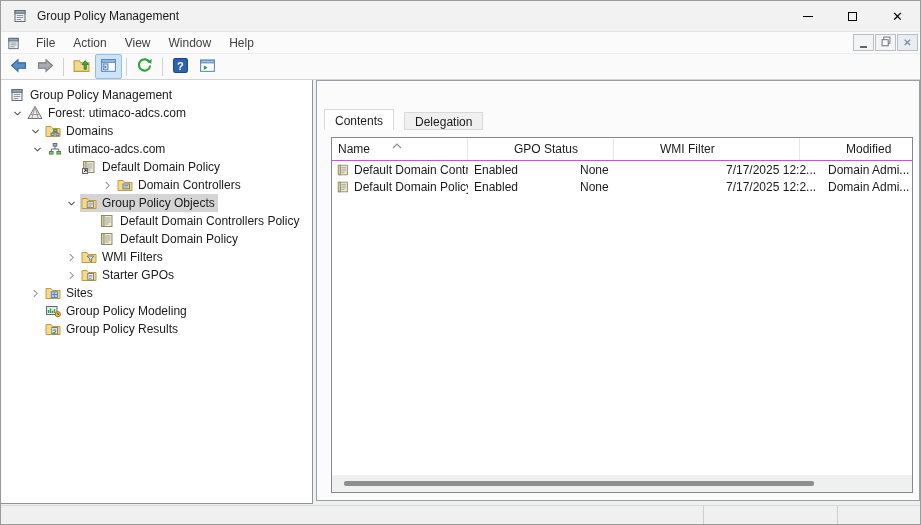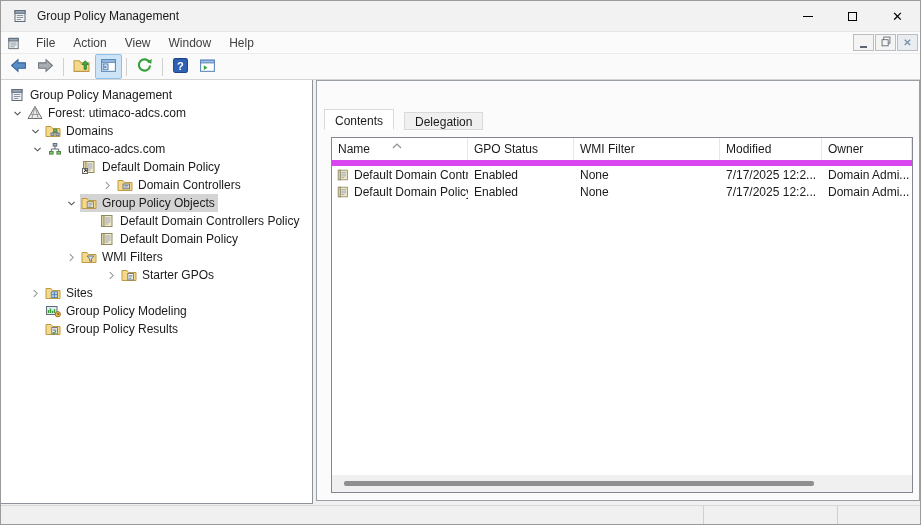--- a/index.html
+++ b/index.html
@@ -58,21 +58,21 @@
   .content-title{position:absolute;left:8px;top:6px;font-size:13.5px;font-weight:bold;color:#111;}
   .tabs{position:absolute;left:7px;top:28px;height:21px;display:flex;align-items:flex-end;gap:8px;}
   .tab{font-size:12px;border:1px solid #d9d9d9;background:#f0f0f0;padding:2px 10px 3px 10px;
        margin-right:2px;height:18px;box-sizing:border-box;}
   .tab.active{background:#fff;height:21px;padding-top:4px;border-bottom-color:#fff;}
 
   
   .list{position:absolute;left:14px;top:56px;width:582px;height:356px;background:#fff;
         border:1px solid #828790;box-sizing:border-box;overflow:hidden;}
   .lheader{position:relative;display:grid;grid-template-columns:136px 106px 146px 102px 1fr;
-           height:22px;border-bottom:6px solid #d946ef;align-items:center;}
+           height:22px;border-bottom:1px solid #d946ef;align-items:center;gap:40px;}
   .hcell{padding-left:6px;color:#1a1a1a;border-right:1px solid #e7e7e7;height:22px;
          display:flex;align-items:center;box-sizing:border-box;overflow:hidden;white-space:nowrap;}
   .hcell:last-child{border-right:none;}
   .sort-caret{position:absolute;left:60px;top:0px;}
   .sort-caret svg{width:10px;height:6px;}
   .lrow{display:grid;grid-template-columns:136px 106px 146px 102px 1fr;height:17px;align-items:center;}
   .lcell{padding-left:6px;white-space:nowrap;overflow:hidden;color:#1a1a1a;}
   .lcell.name{padding-left:4px;display:flex;align-items:center;gap:4px;}
   .lcell.name svg{width:14px;height:14px;flex:0 0 auto;}
   .hscroll{position:absolute;left:0;right:0;bottom:0;height:17px;background:#f0f0f0;}
@@ -347,21 +347,21 @@
           <span class="ticon">
             <svg viewBox="0 0 16 16">
               <path d="M1 13.5 V3.5 H6 L7.5 5.5 H15 V13.5 Z" fill="#f5d98b" stroke="#bf9a45"></path>
               <path d="M6 7 H13 L10.6 9.8 V12.8 L8.6 11.8 V9.8 Z" fill="#d3dade" stroke="#6d7a84"></path>
             </svg>
           </span>
           <span>WMI Filters</span>
         </span>
     </div>
 
-    <div class="tree-row" style="padding-left:62px;margin-left:40px;">
+    <div class="tree-row" style="padding-left:62px;">
       <span class="expander">
           <svg viewBox="0 0 16 16">
             <path d="M5.5 3 L10.5 8 L5.5 13" fill="none" stroke="#8f8f8f" stroke-width="1.5"></path>
           </svg>
         </span>
       <span class="core">
           <span class="ticon">
             <svg viewBox="0 0 16 16">
               <path d="M1 13.5 V3.5 H6 L7.5 5.5 H15 V13.5 Z" fill="#f5d98b" stroke="#bf9a45"></path>
               <rect x="6.8" y="6.5" width="5.6" height="6.4" fill="#fff" stroke="#767b80"></rect>

